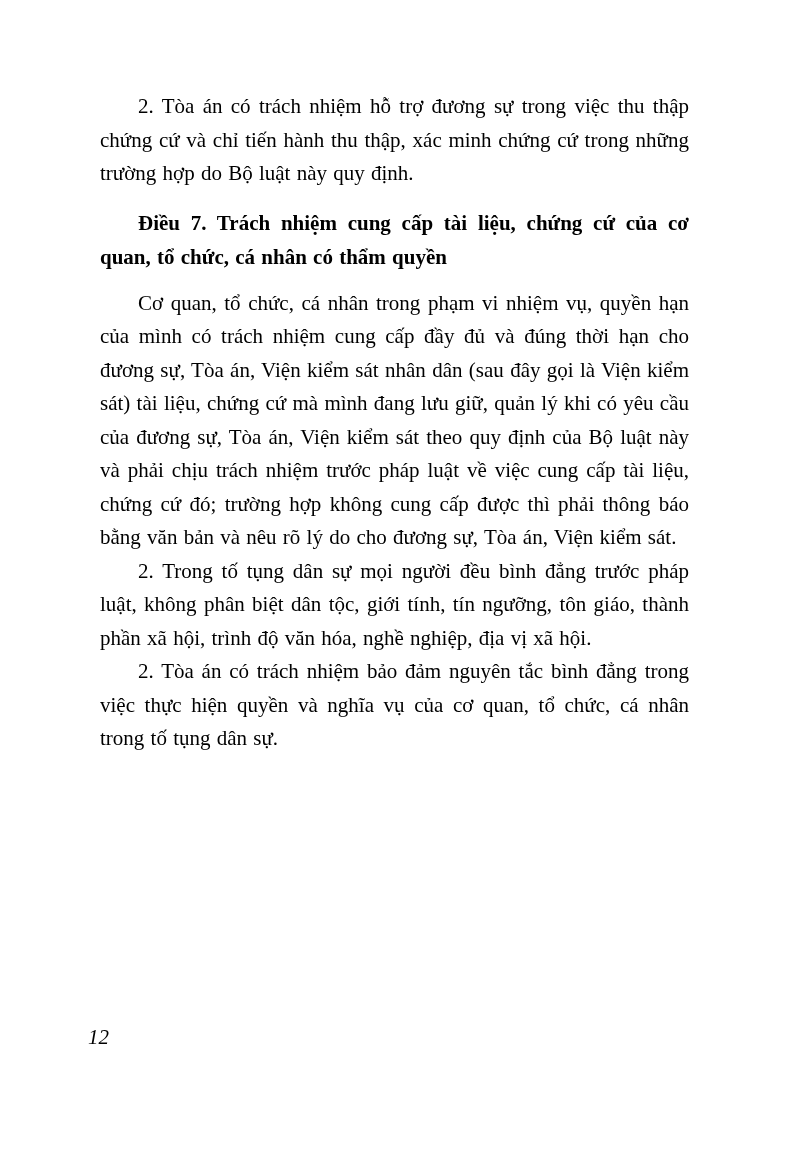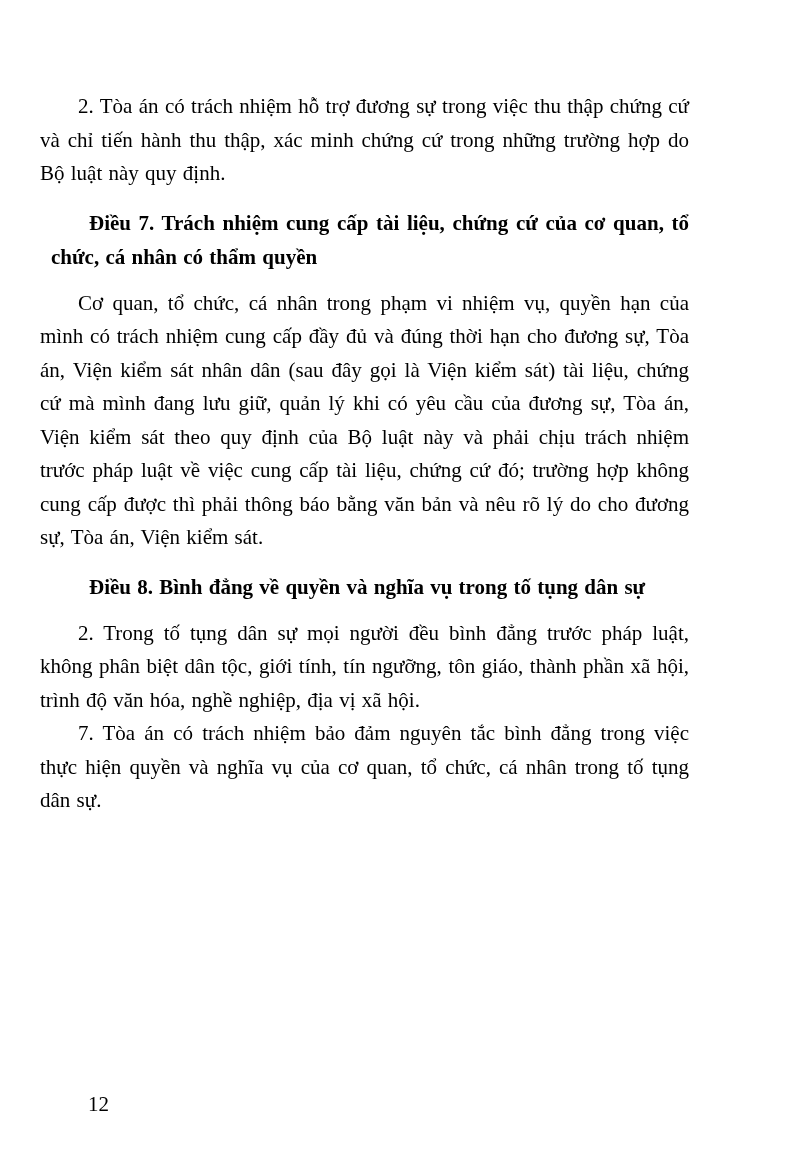--- a/index.html
+++ b/index.html
@@ -12,61 +12,61 @@
     height: 1165px;
     font-family: "Liberation Serif", "DejaVu Serif", serif;
     color: #000000;
     overflow: hidden;
   }
   .page {
     position: relative;
     box-sizing: border-box;
     width: 807px;
     height: 1165px;
-    padding: 90px 118px 0 40px;
+    padding: 90px 118px 0 100px;
     background: #ffffff;
   }
   .para {
     margin: 0;
     font-size: 21px;
     line-height: 33.5px;
     text-align: justify;
     text-indent: 38px;
     word-spacing: 1px;
   }
   .heading {
-    margin: 15px 0 13px 11px;
+    margin: 15px 0 13px 0;
     font-size: 21px;
     line-height: 34px;
     font-weight: bold;
     text-align: justify;
     text-indent: 38px;
     word-spacing: 1px;
   }
   .page-number {
     position: absolute;
     left: 88px;
-    top: 1092px;
+    top: 1025px;
     font-size: 21px;
     line-height: 24px;
+    font-style: italic;
   }
 </style>
 </head>
 <body>
 
 <div class="page">
   <main>
     <p class="para">2. Tòa án có trách nhiệm hỗ trợ đương sự trong việc thu thập chứng cứ và chỉ tiến hành thu thập, xác minh chứng cứ trong những trường hợp do Bộ luật này quy định.</p>
 
     <h2 class="heading">Điều 7. Trách nhiệm cung cấp tài liệu, chứng cứ của cơ quan, tổ chức, cá nhân có thẩm quyền</h2>
 
     <p class="para">Cơ quan, tổ chức, cá nhân trong phạm vi nhiệm vụ, quyền hạn của mình có trách nhiệm cung cấp đầy đủ và đúng thời hạn cho đương sự, Tòa án, Viện kiểm sát nhân dân (sau đây gọi là Viện kiểm sát) tài liệu, chứng cứ mà mình đang lưu giữ, quản lý khi có yêu cầu của đương sự, Tòa án, Viện kiểm sát theo quy định của Bộ luật này và phải chịu trách nhiệm trước pháp luật về việc cung cấp tài liệu, chứng cứ đó; trường hợp không cung cấp được thì phải thông báo bằng văn bản và nêu rõ lý do cho đương sự, Tòa án, Viện kiểm sát.</p>
 
-    <h2 class="heading">Điều 8. Bình đẳng về quyền và nghĩa vụ trong tố tụng dân sự</h2>
 
     <p class="para">2. Trong tố tụng dân sự mọi người đều bình đẳng trước pháp luật, không phân biệt dân tộc, giới tính, tín ngưỡng, tôn giáo, thành phần xã hội, trình độ văn hóa, nghề nghiệp, địa vị xã hội.</p>
 
 
-    <p class="para">7. Tòa án có trách nhiệm bảo đảm nguyên tắc bình đẳng trong việc thực hiện quyền và nghĩa vụ của cơ quan, tổ chức, cá nhân trong tố tụng dân sự.</p>
+    <p class="para">2. Tòa án có trách nhiệm bảo đảm nguyên tắc bình đẳng trong việc thực hiện quyền và nghĩa vụ của cơ quan, tổ chức, cá nhân trong tố tụng dân sự.</p>
   </main>
 
   <span class="page-number">12</span>
 </div>
 
 </body></html>

